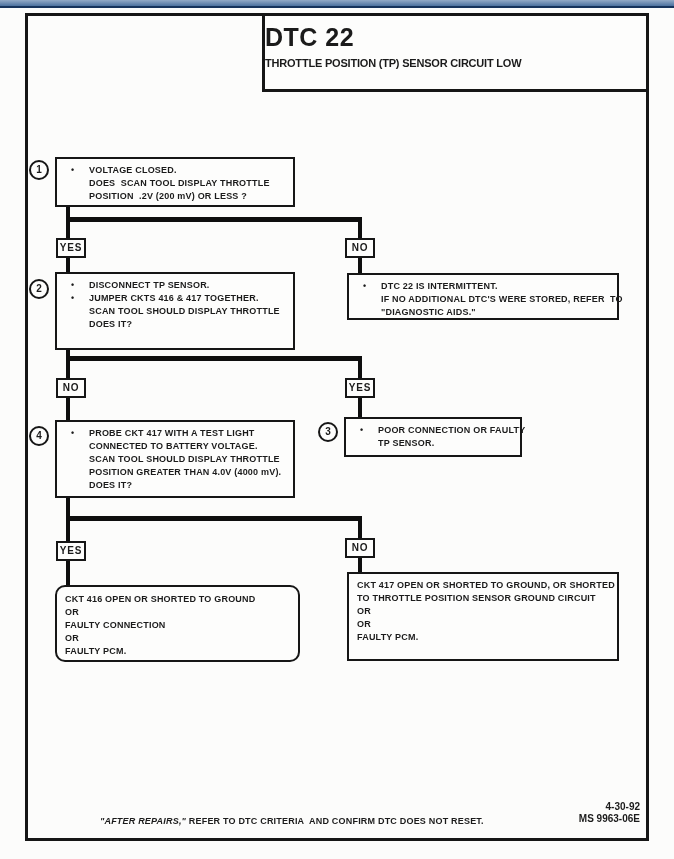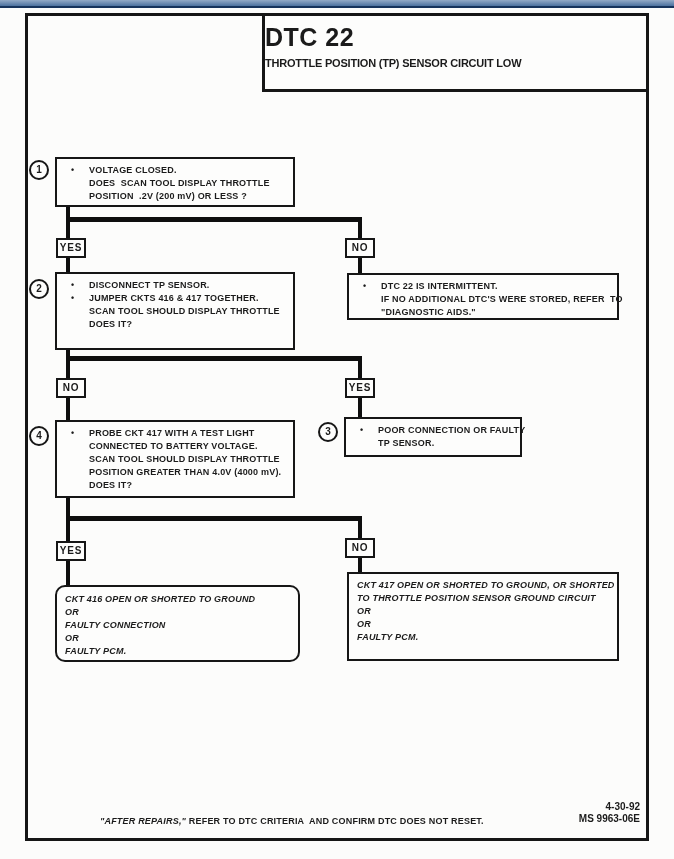--- a/index.html
+++ b/index.html
@@ -25,21 +25,21 @@
   }
   .title-code{ font-size:25px; font-weight:bold; letter-spacing:0.5px; line-height:28px;}
   .title-l1{ font-size:11px; font-weight:bold; letter-spacing:-0.2px; line-height:19px; margin-top:3px;}
   .title-l2{ font-size:12.5px; font-weight:bold; line-height:14px;}
   .box{
     position:absolute; background:#fdfdfc; border:2px solid #161616;
     font-size:9px; font-weight:bold; padding-top:5px;
   }
   .ln{ position:relative; white-space:pre; line-height:13px; padding-left:32px; letter-spacing:0.2px;}
   .ln .blt{ position:absolute; left:14px; top:0; font-size:9px; }
-  .box.plain .ln{ padding-left:8px;font-style:italic; }
+  .box.plain .ln{ padding-left:8px; }
   .circ{
     position:absolute; width:20px; height:20px; border:2px solid #161616;
     border-radius:50%; background:#fdfdfc; text-align:center;
     font-size:10px; font-weight:bold; line-height:16px;
   }
   .vline{ position:absolute; width:4px; background:#0e0e0e; }
   .hline{ position:absolute; height:5px; background:#0e0e0e; }
   .lbl{
     position:absolute; width:30px; height:20px; border:2px solid #161616;
     background:#fdfdfc; text-align:center; font-size:10px; font-weight:bold;

